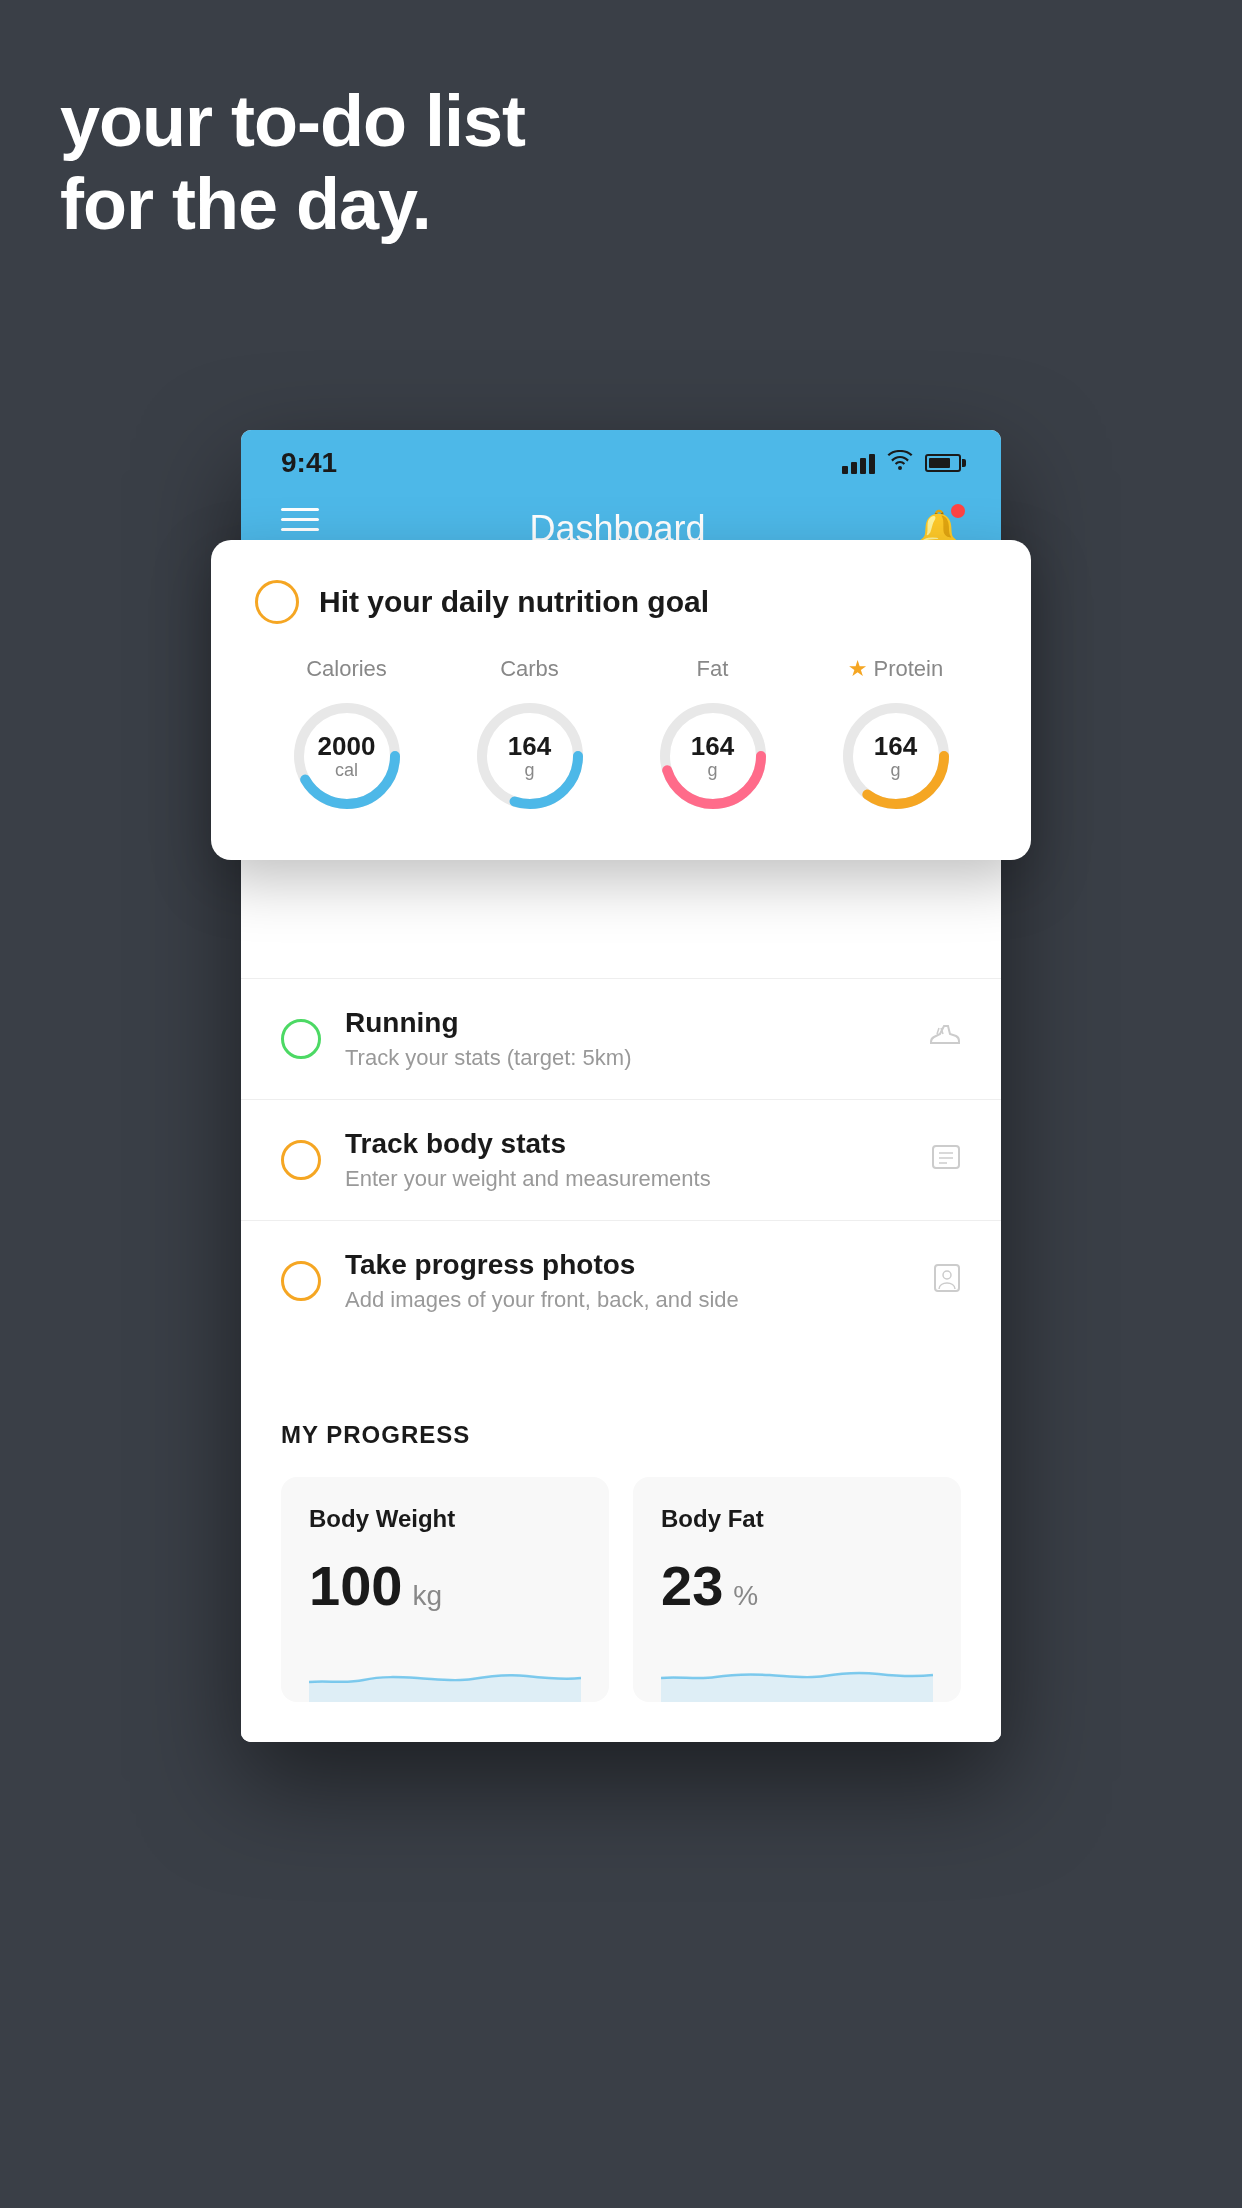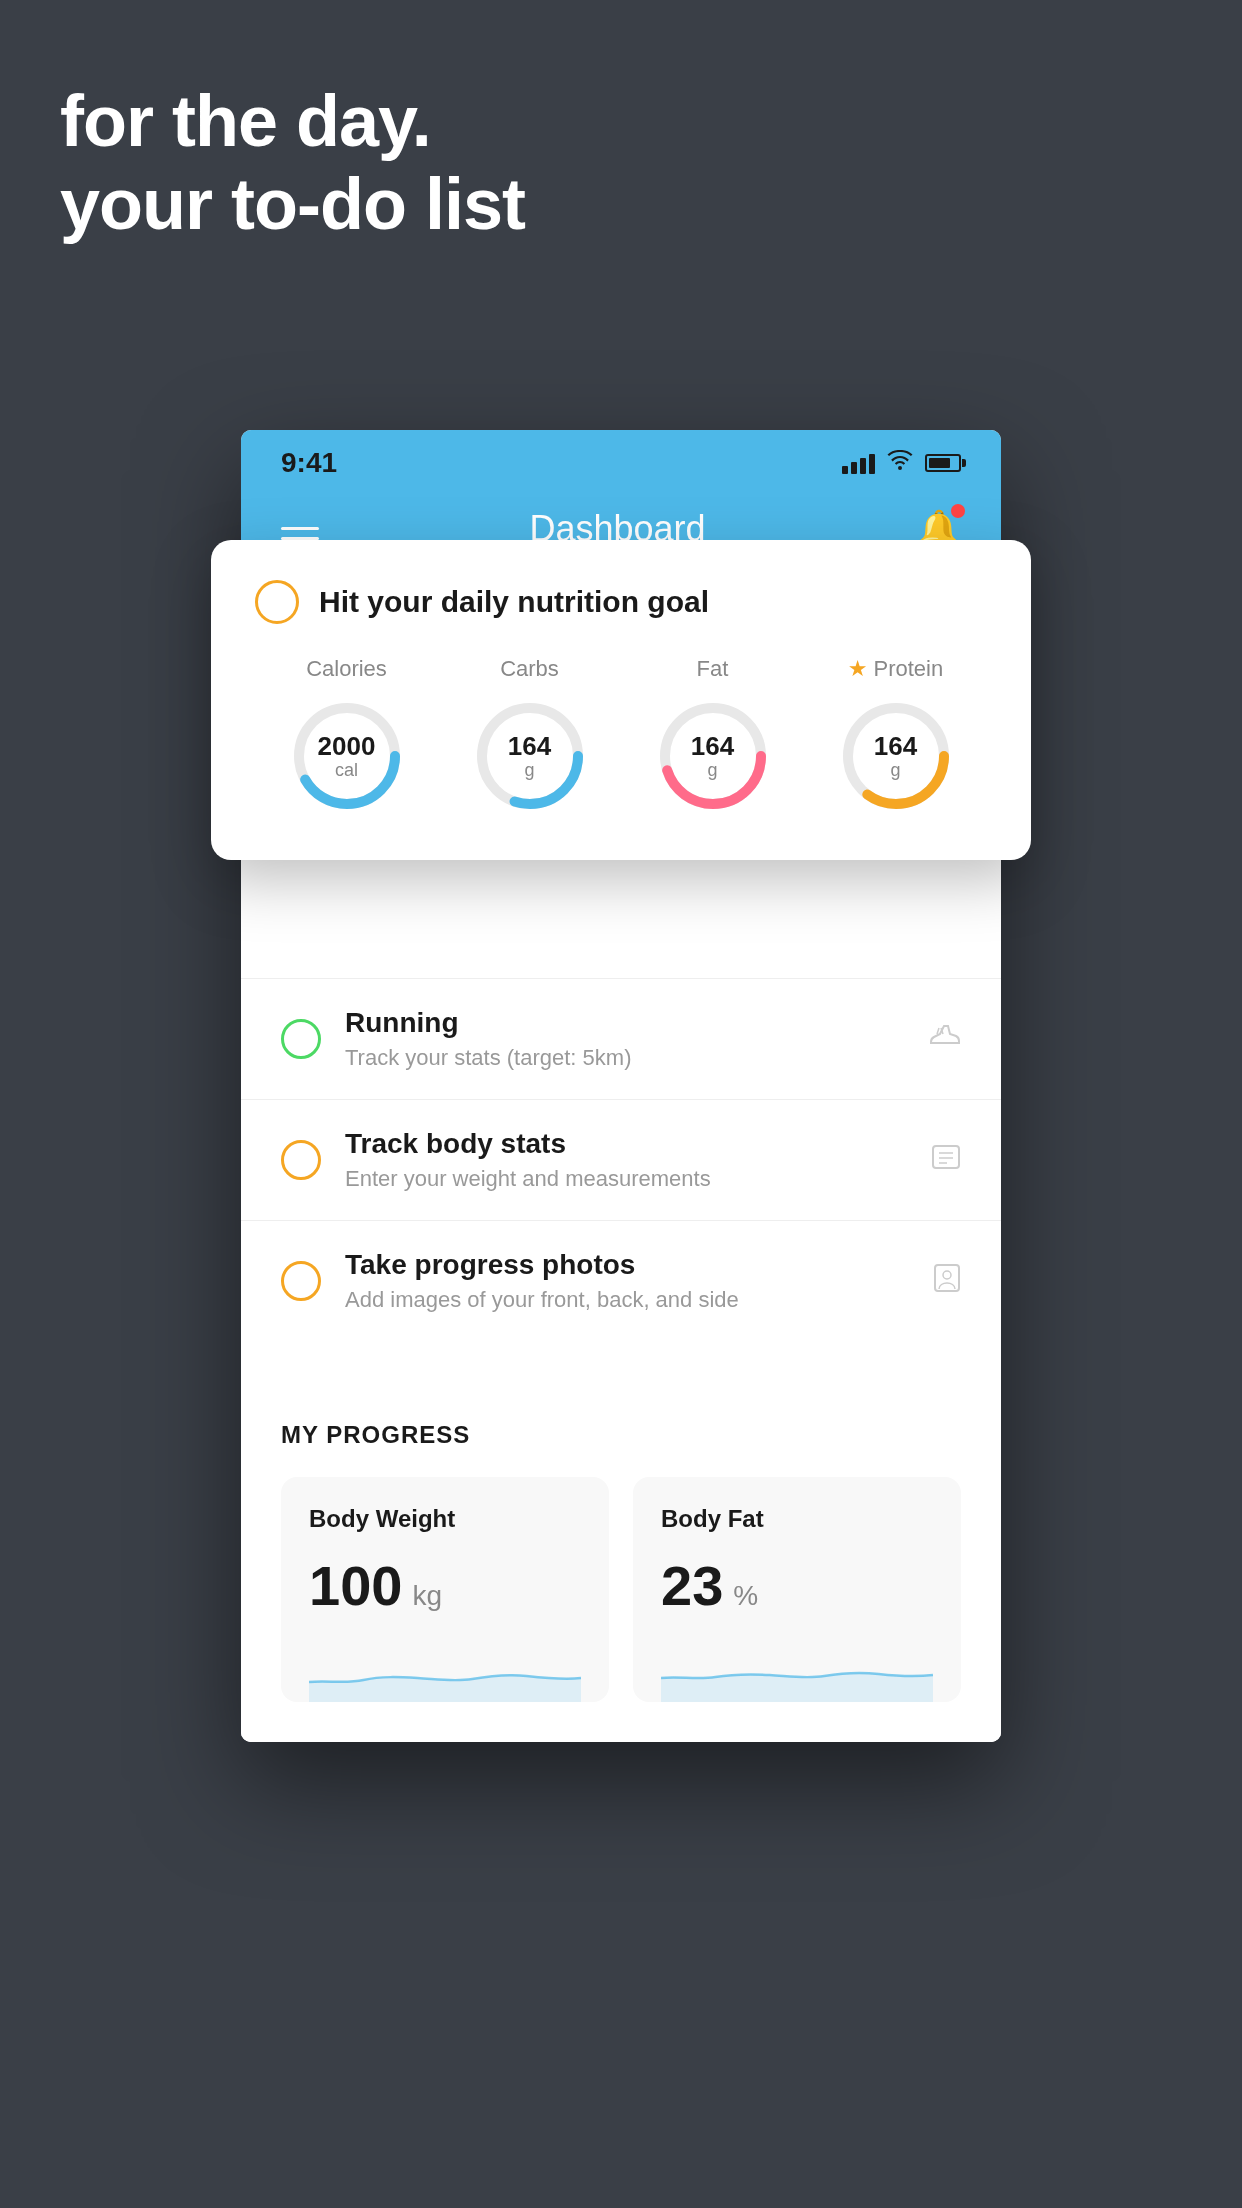--- a/index.html
+++ b/index.html
@@ -111,21 +111,21 @@
       height: 100%;
       width: 75%;
       border-radius: 1px;
     }
 
     
     .nav-bar {
       background: #4db8e8;
       display: flex;
       justify-content: space-between;
-      align-items: flex-end;
+      align-items: flex-start;
       padding: 20px 40px 28px 40px;
     }
 
     .hamburger {
       display: flex;
       flex-direction: column;
       gap: 7px;
       cursor: pointer;
     }
 
@@ -374,22 +374,22 @@
 
     .progress-chart svg {
       width: 100%;
       height: 60px;
     }
   </style>
 </head>
 <body>
 
 <div class="hero-text">
+  <div>your to-do list</div>
   <div>for the day.</div>
-  <div>your to-do list</div>
 </div>
 
 <div class="phone-wrapper">
   <div class="phone">
 
     <div class="status-bar">
       <span class="status-time">9:41</span>
       <div class="status-icons">
         <div class="signal-bars">
           <span style="height:8px"></span>

